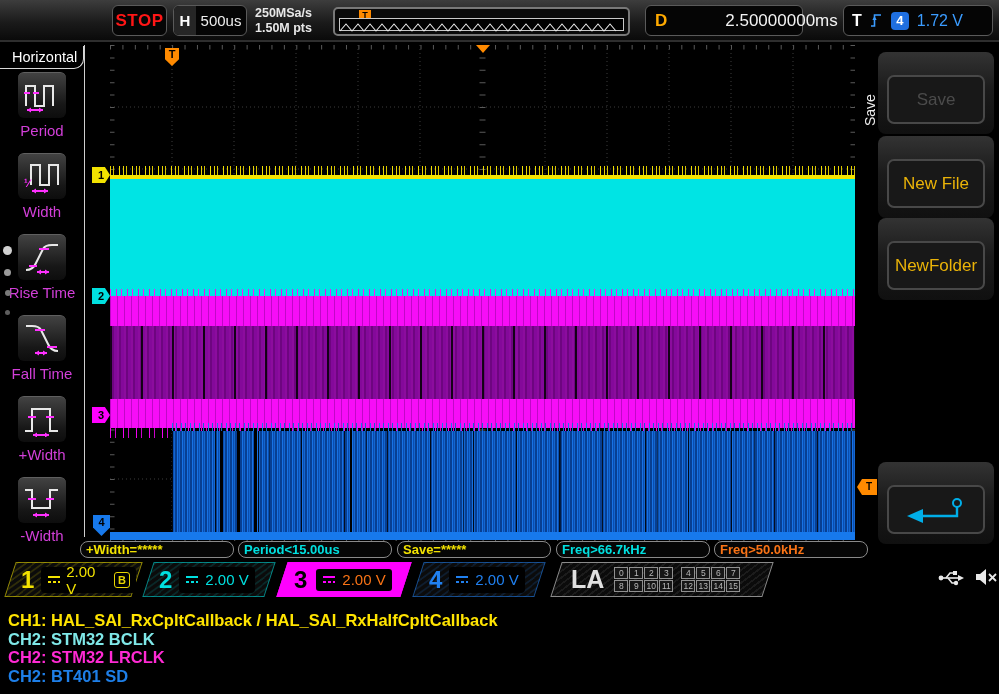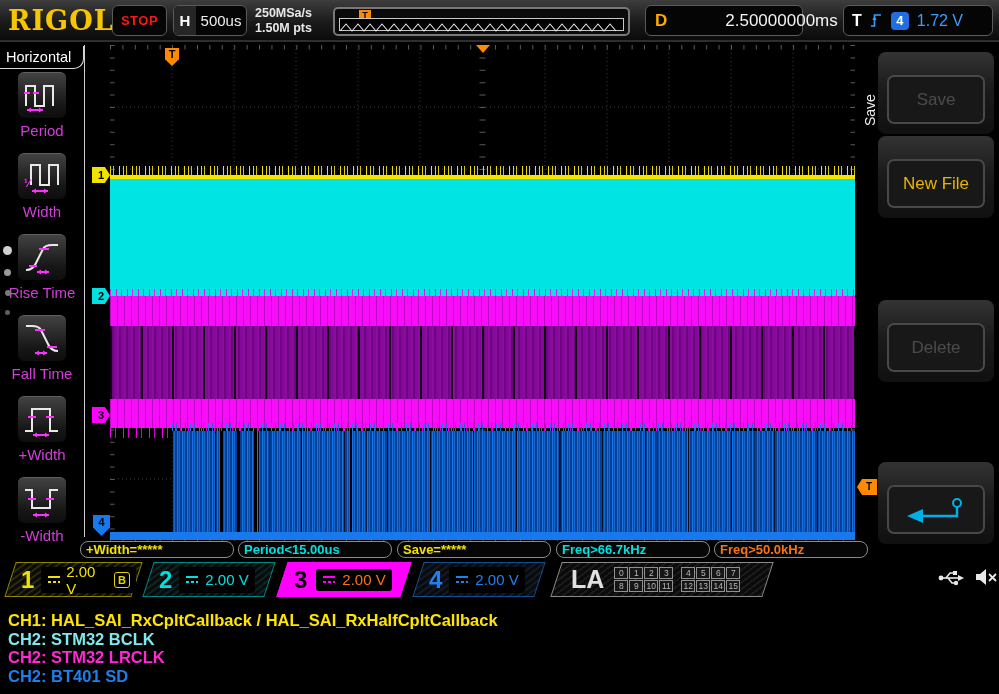--- a/index.html
+++ b/index.html
@@ -10,21 +10,21 @@
   
   #topbar { position:absolute; left:0; top:0; width:999px; height:42px;
             background:linear-gradient(180deg,#3d3d3d 0%,#1b1b1b 55%,#0a0a0a 100%);
             border-bottom:2px solid #2e2e2e; }
   #logo { left:8px; top:5px; font-family:"DejaVu Serif",serif; font-weight:bold;
           font-size:27px; color:#f7c600; letter-spacing:1px; }
   .tb-box { position:absolute; top:5px; height:31px; background:#050505;
             border:1px solid #5a5a5a; border-radius:6px; display:flex;
             align-items:center; }
   #stop-btn { left:112px; width:55px; justify-content:center; }
-  #stop-btn span { color:#ff1616; font-weight:bold; font-size:13px; letter-spacing:.5px; }
+  #stop-btn span { color:#ff1616; font-weight:bold; font-size:17px; letter-spacing:.5px; }
   #h-group { left:173px; width:74px; }
   #h-group .hletter { width:22px; text-align:center; color:#fff; font-weight:bold; font-size:15px;
             background:#262626; border-radius:5px 0 0 5px; height:100%; line-height:29px; }
   #h-group .tbval { flex:1; text-align:center; color:#eee; font-size:15px; }
   #rate { left:255px; top:6px; color:#e8e8e8; font-size:12.5px; line-height:14.5px;font-weight:bold; }
   #membar { left:333px; top:7px; width:297px; height:29px; background:#0a0a0a;
             border:2px solid #787878; border-radius:5px; position:absolute; }
   #membar .inner { position:absolute; left:4px; right:4px; bottom:3px; height:13px;
             border:1px solid #c8c8c8; background:#000; }
   #mem-tflag { position:absolute; left:24px; top:1px; width:12px; height:14px; background:#ff8a00;
@@ -36,21 +36,21 @@
   #t-group { left:843px; width:150px; padding:0 8px; }
   #t-group .tletter { color:#fff; font-weight:bold; font-size:16px; margin-right:8px; }
   #t-badge { width:18px; height:18px; background:#1f6fe0; border-radius:4px; color:#fff;
              font-weight:bold; font-size:13px; text-align:center; line-height:18px; margin:0 8px; }
   #t-level { color:#3b9cff; font-size:16px; }
 
   
   #leftmenu { position:absolute; left:0; top:42px; width:88px; height:518px; background:#000; }
   #leftmenu .vline { position:absolute; left:84px; top:3px; width:1px; height:492px; background:#cfcfcf; }
   #menu-title { position:absolute; left:0; top:4px; width:84px; height:23px; color:#fff;
-        font-size:14.5px; padding:3px 0 0 6px; border:1px solid #d8d8d8; border-left:none;
+        font-size:14.5px; padding:3px 0 0 12px; border:1px solid #d8d8d8; border-left:none;
         border-top:none; border-radius:0 0 10px 0; background:#000; }
   .mbtn { position:absolute; left:18px; width:48px; height:46px; border-radius:6px;
         background:linear-gradient(180deg,#424242,#171717 70%,#0d0d0d);
         border-top:1px solid #606060; display:flex; align-items:center; justify-content:center; }
   .mlabel { position:absolute; left:0px; width:84px; text-align:center; color:#d23fd8;
         font-size:15px; }
   .dots { position:absolute; left:3px; }
   .dots div { border-radius:50%; background:#9a9a9a; margin:14px auto; }
 
   
@@ -138,21 +138,20 @@
   .anno { position:absolute; left:8px; font-size:16.5px; font-weight:bold; }
 
   
   .c-yel { color:#f2e200; } .c-cyan { color:#00e0e0; } .c-mag { color:#f97316; } .c-blue { color:#2080f0; }
   .b-yel { background:#f2e200; } .b-cyan { background:#00e0e0; } .b-mag { background:#ff00ff; } .b-blue { background:#1779ec; }
 </style>
 </head>
 <body>
 
 <div id="topbar">
-  <div class="abs" id="logo">RIGOL</div>
   <div class="tb-box" id="stop-btn">
     <span>STOP</span>
   </div>
   <div class="tb-box" id="h-group">
     <div class="hletter">H</div>
     <div class="tbval">500us</div>
   </div>
   <div class="abs" id="rate">
     <div>250MSa/s</div>
     <div>1.50M pts</div>
@@ -265,22 +264,22 @@
 
 <div id="rightmenu">
   <div id="save-tab">Save</div>
 
   <div class="rcard" style="top:10px">
     <div class="rbtn disabled">Save</div>
   </div>
   <div class="rcard" style="top:94px">
     <div class="rbtn">New File</div>
   </div>
-  <div class="rcard" style="top:258px">
-    <div class="rbtn disabled">Delete</div>
+  <div class="rcard" style="top:176px">
+    <div class="rbtn">NewFolder</div>
   </div>
   <div class="rcard" style="top:420px">
     <div class="rbtn">
       <svg width="74" height="28">
         <circle cx="58" cy="7" r="4" stroke="#00aee8" stroke-width="2" fill="none"></circle>
         <path d="M58 11 V20 H22" stroke="#00aee8" stroke-width="2.4" fill="none"></path>
         <polygon points="24,13 24,27 8,20" fill="#00aee8"></polygon>
       </svg>
     </div>
   </div>

